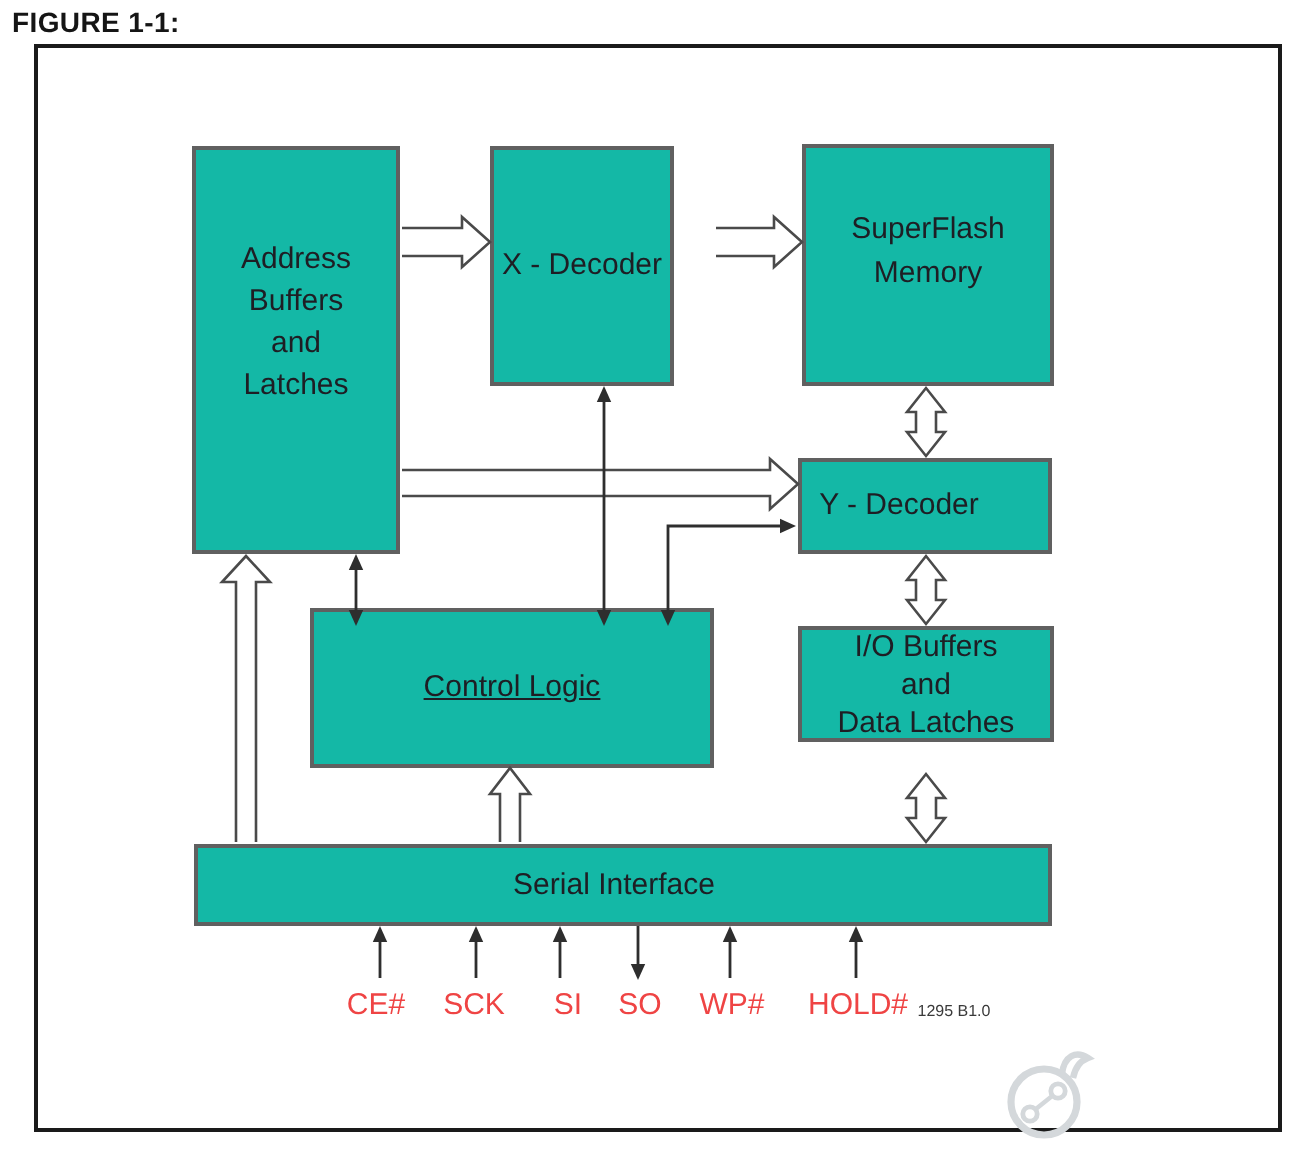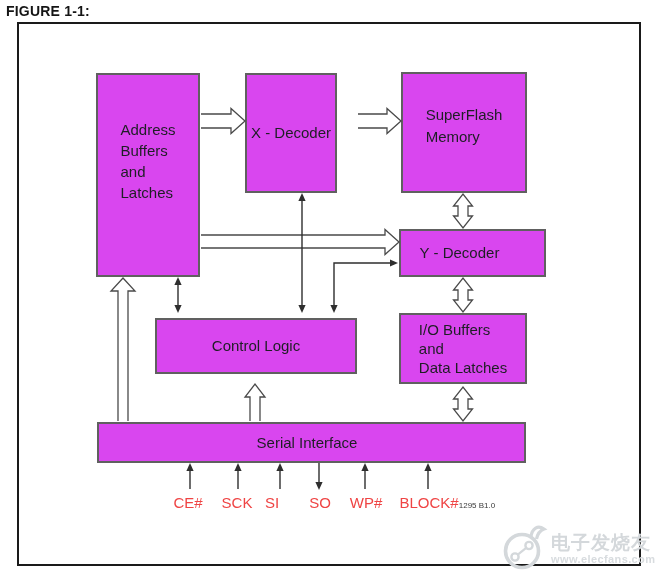--- a/index.html
+++ b/index.html
@@ -8,31 +8,31 @@
     font-family:"Liberation Sans","DejaVu Sans",sans-serif;overflow:hidden;
   }
   
   .fig-header{position:absolute;left:0;top:3px;width:655px;height:16px;color:#151515;}
   .fig-label{position:absolute;left:6px;top:0;font-size:14px;font-weight:bold;letter-spacing:0.2px;}
   .fig-title{position:absolute;left:115px;top:0;font-size:14px;font-weight:bold;letter-spacing:0.3px;}
   
   .frame{position:absolute;left:17px;top:22px;width:624px;height:544px;border:2px solid #1a1a1a;box-sizing:border-box;z-index:1;}
   
   .box{
-    position:absolute;box-sizing:border-box;border:2px solid #606060;background:#d946ef;
-    display:flex;align-items:center;justify-content:center;text-align:left;
+    position:absolute;box-sizing:border-box;border:2px solid #606060;background:#14b8a6;
+    display:flex;align-items:center;justify-content:center;text-align:center;
     font-size:15px;line-height:20px;color:#1e1e24;z-index:2;
   }
   .box .boxlabel{white-space:pre-line;}
   .b-address{left:96px;top:73px;width:104px;height:204px;padding-bottom:28px;line-height:21px;}
   .b-xdec{left:245px;top:73px;width:92px;height:120px;}
   .b-flash{left:401px;top:72px;width:126px;height:121px;padding-bottom:13px;line-height:22px;}
-  .b-ydec{left:399px;top:229px;width:147px;height:48px;padding-right:26px;}
-  .b-ctrl{left:155px;top:318px;width:202px;height:56px;}
-  .b-io{left:399px;top:313px;width:128px;height:71px;line-height:19px;}
+  .b-ydec{left:399px;top:229px;width:127px;height:48px;padding-right:26px;}
+  .b-ctrl{left:155px;top:304px;width:202px;height:80px;text-decoration:underline;}
+  .b-io{left:399px;top:313px;width:128px;height:58px;line-height:19px;}
   .b-serial{left:97px;top:422px;width:429px;height:41px;padding-right:9px;}
   
   .arrows{position:absolute;left:0;top:0;width:655px;height:577px;z-index:5;pointer-events:none;}
   
   .sig{position:absolute;top:494px;transform:translateX(-50%);font-size:15px;color:#ef4444;z-index:3;white-space:nowrap;}
   .fignum{position:absolute;left:427px;top:501px;width:100px;text-align:center;font-size:8px;color:#3a3a3a;z-index:3;}
   
   .watermark{position:absolute;left:500px;top:520px;width:155px;height:56px;display:flex;align-items:center;z-index:6;color:#d6dadd;}
   .wm-logo{flex:0 0 auto;margin-right:3px;}
   .wm-text{display:flex;flex-direction:column;align-items:flex-start;}
@@ -114,36 +114,32 @@
       <polygon points="238,463 234.4,471 241.6,471"></polygon>
       <polygon points="280,463 276.4,471 283.6,471"></polygon>
       <polygon points="319,490 315.4,482 322.6,482"></polygon>
       <polygon points="365,463 361.4,471 368.6,471"></polygon>
       <polygon points="428,463 424.4,471 431.6,471"></polygon>
     </g>
   </svg>
 
   <span class="sig" style="left:188px">CE#</span>
   <span class="sig" style="left:237px">SCK</span>
-  <span class="sig" style="left:272px">SI</span>
+  <span class="sig" style="left:284px">SI</span>
   <span class="sig" style="left:320px">SO</span>
   <span class="sig" style="left:366px">WP#</span>
-  <span class="sig" style="left:429px">BLOCK#</span>
+  <span class="sig" style="left:429px">HOLD#</span>
 
   <span class="fignum">1295 B1.0</span>
 
   <div class="watermark">
     <svg class="wm-logo" width="48" height="52" viewBox="0 0 48 52" xmlns="http://www.w3.org/2000/svg">
       <g stroke="#d4d8db" fill="none">
         <circle cx="22" cy="29" r="16.5" stroke-width="3.6"></circle>
         <path d="M31,15 C 32,6 38,3 44,7 C 40,8.5 37.5,12 36.5,17" stroke-width="3.2"></path>
         <circle cx="15" cy="35" r="3.6" stroke-width="2.4"></circle>
         <circle cx="29" cy="23.5" r="3.6" stroke-width="2.4"></circle>
         <line x1="17.8" y1="32.6" x2="26.2" y2="25.9" stroke-width="2.2"></line>
       </g>
     </svg>
-    <div class="wm-text">
-      <div class="wm-brand">电子发烧友</div>
-      <div class="wm-url">www.elecfans.com</div>
-    </div>
   </div>
 
 </div>
 
 </body></html>

